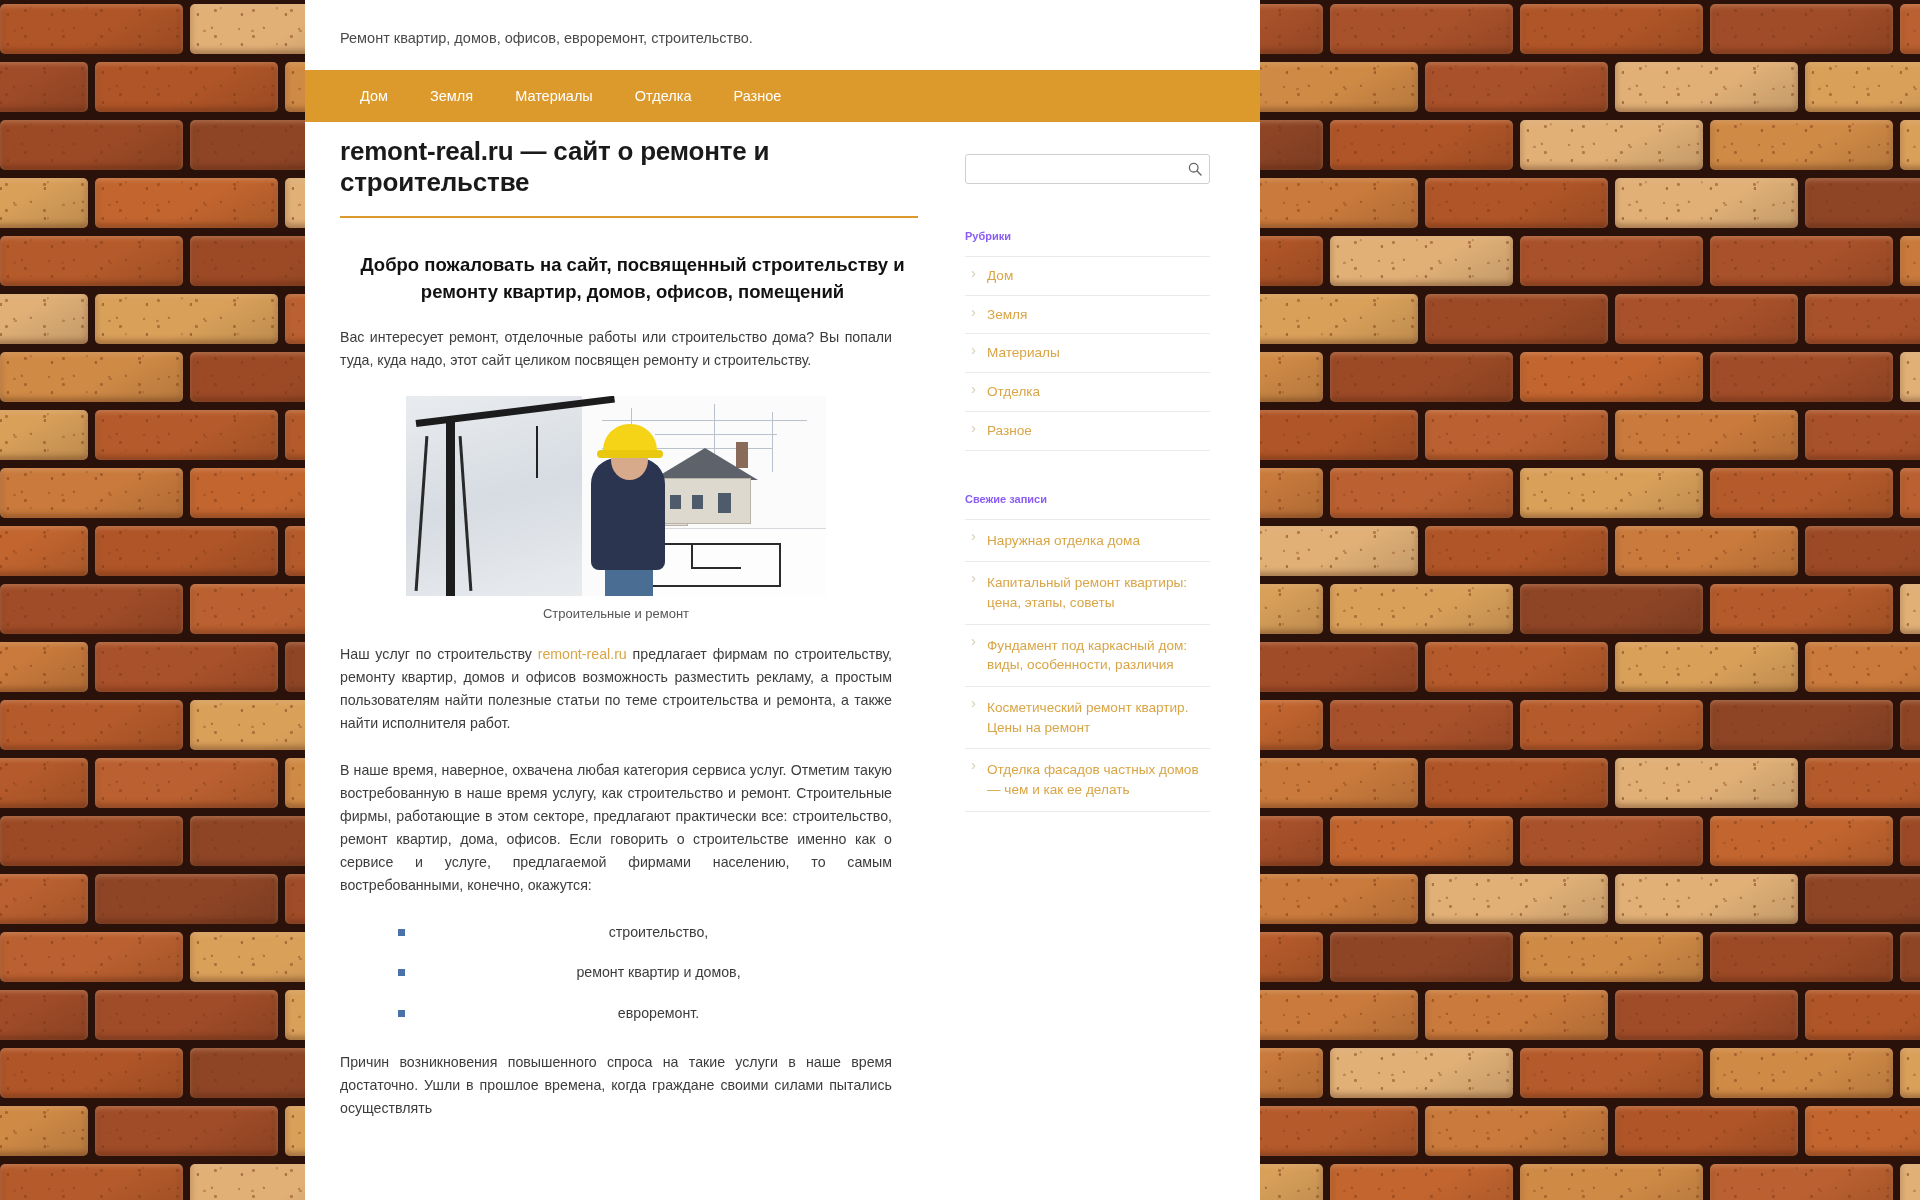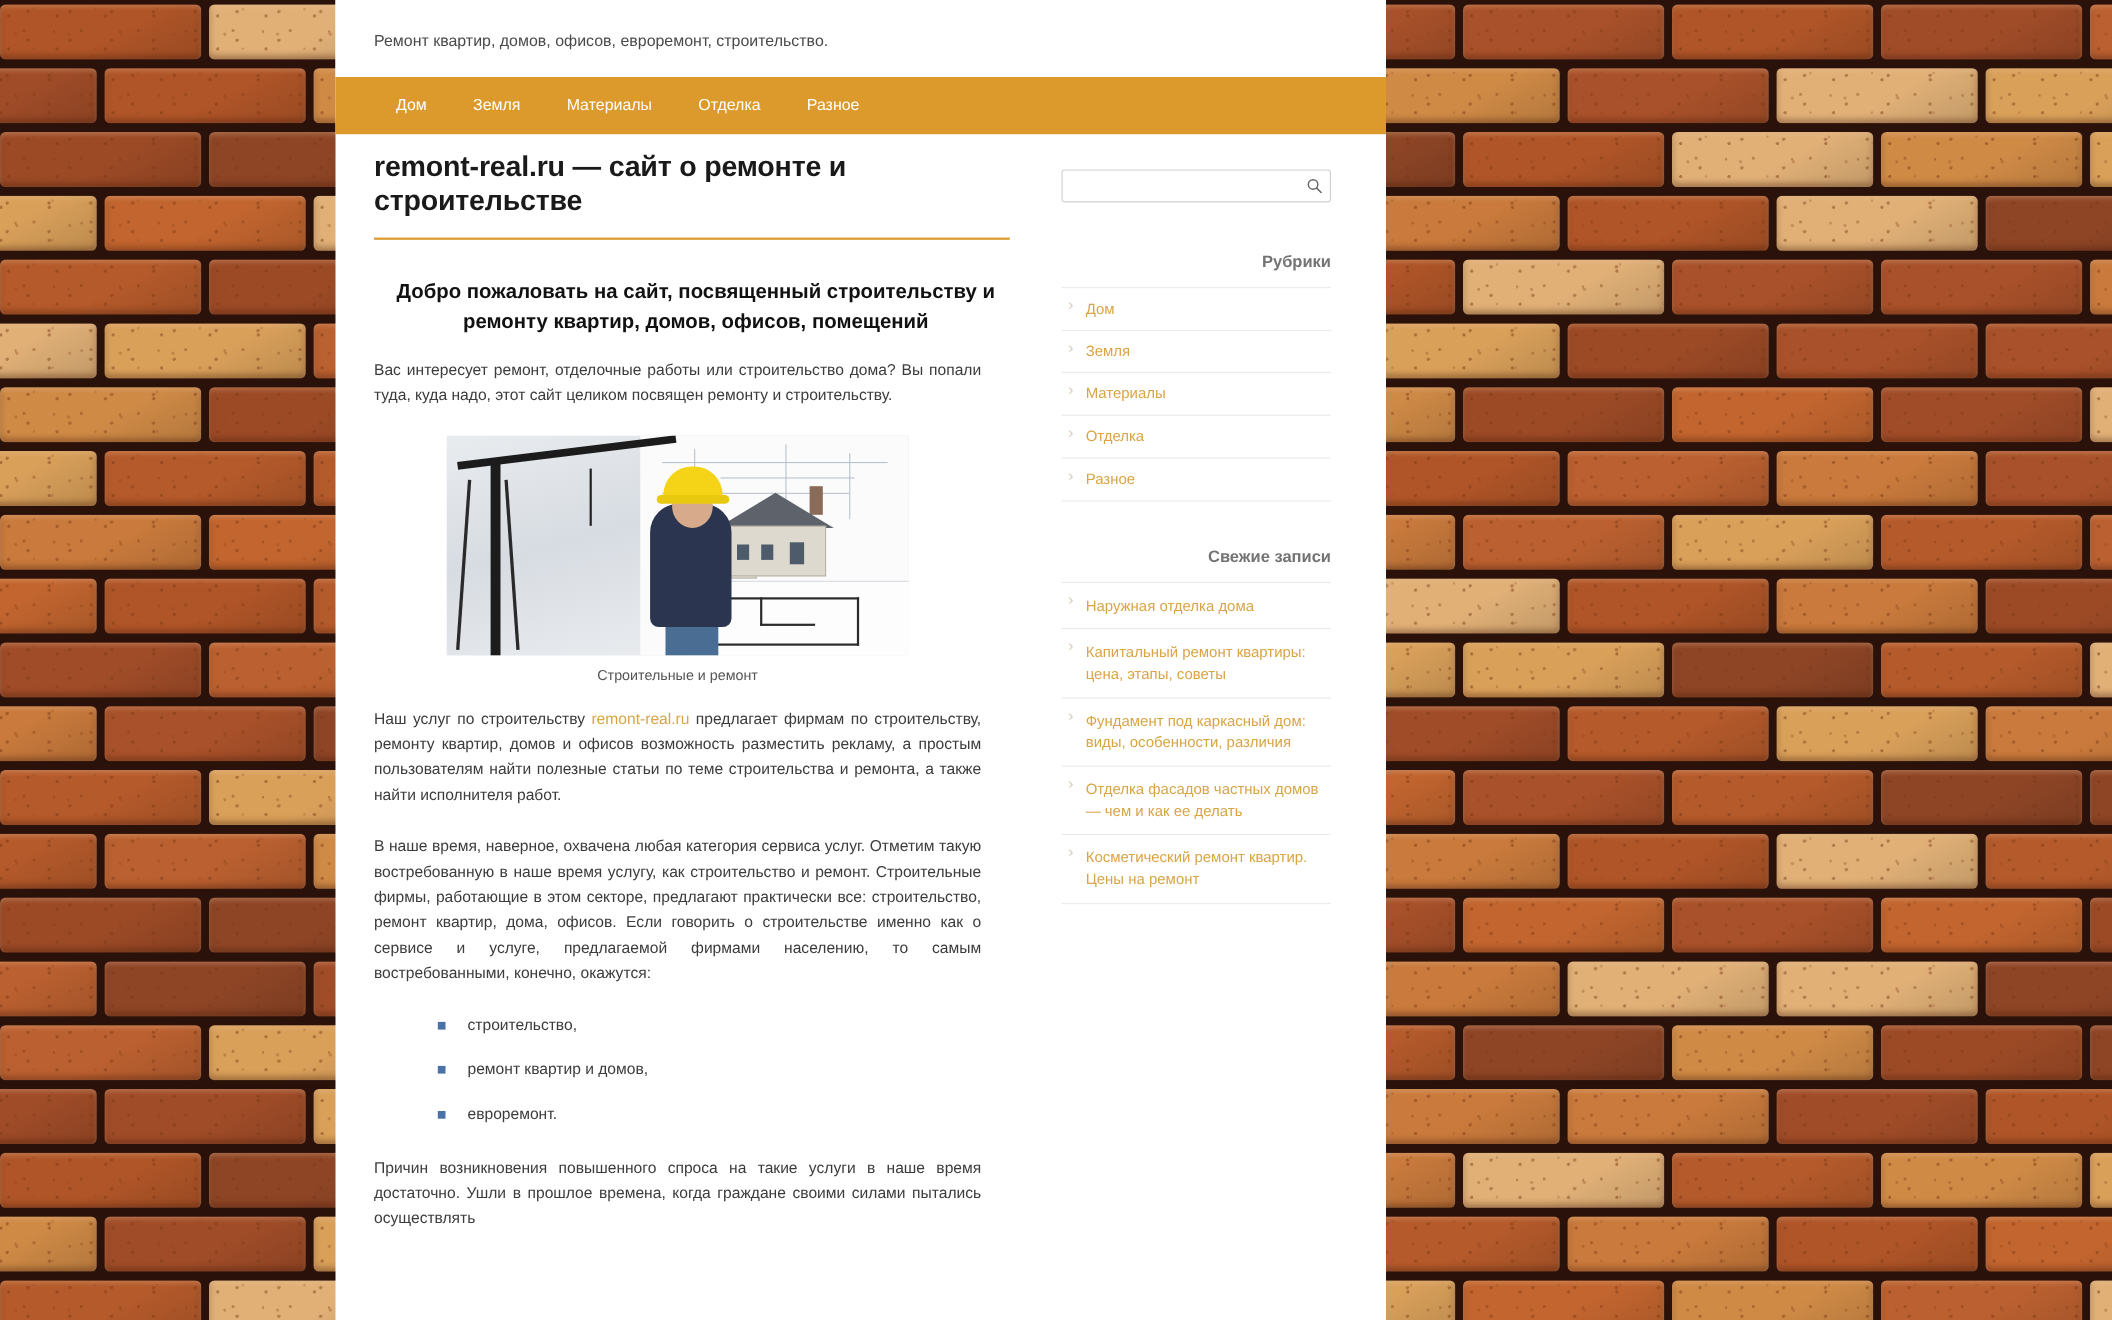--- a/index.html
+++ b/index.html
@@ -156,20 +156,21 @@
     color: #555;
     margin-top: 10px;
     text-align: center;
   }
 
   .entry-list {
     margin: 0 0 26px 0;
     padding: 0 0 0 58px;
     list-style: none;
     width: 552px;
+    text-align: center;
   }
   .entry-list li {
     font-size: 14.2px;
     color: #3c3c3c;
     line-height: 1.6;
     margin-bottom: 18px;
     position: relative;
     padding-left: 27px;
   }
   .entry-list li::before {
@@ -205,25 +206,24 @@
     right: 6px; top: 50%;
     transform: translateY(-50%);
     width: 18px; height: 18px;
     border: 0; background: transparent;
     padding: 0; cursor: pointer;
     display: flex; align-items: center; justify-content: center;
   }
 
   .widget { margin-bottom: 42px; width: 245px; }
   .widget-title {
-    font-size: 15px;
+    font-size: 11px;
     font-weight: bold;
-    color: #737373;
+    color: #8b5cf6;
     margin: 0 0 14px 0;
-    text-align: right;
   }
   .widget-list { list-style: none; margin: 0; padding: 0; }
   .widget-list li {
     border-top: 1px solid #eceae7;
     padding: 9px 0 9px 22px;
     position: relative;
   }
   .widget-list li:last-child { border-bottom: 1px solid #eceae7; }
   .widget-list li::before {
     content: "›";
@@ -667,23 +667,23 @@
             <li>
               <a class="widget-link" href="#">Наружная отделка дома</a>
             </li>
             <li>
               <a class="widget-link" href="#">Капитальный ремонт квартиры: цена, этапы, советы</a>
             </li>
             <li>
               <a class="widget-link" href="#">Фундамент под каркасный дом: виды, особенности, различия</a>
             </li>
             <li>
+              <a class="widget-link" href="#">Косметический ремонт квартир. Цены на ремонт</a>
+            </li>
+            <li>
               <a class="widget-link" href="#">Отделка фасадов частных домов — чем и как ее делать</a>
-            </li>
-            <li>
-              <a class="widget-link" href="#">Косметический ремонт квартир. Цены на ремонт</a>
             </li>
           </ul>
       </section>
 
     </aside>
   </div>
 </div>
 
 </body></html>

